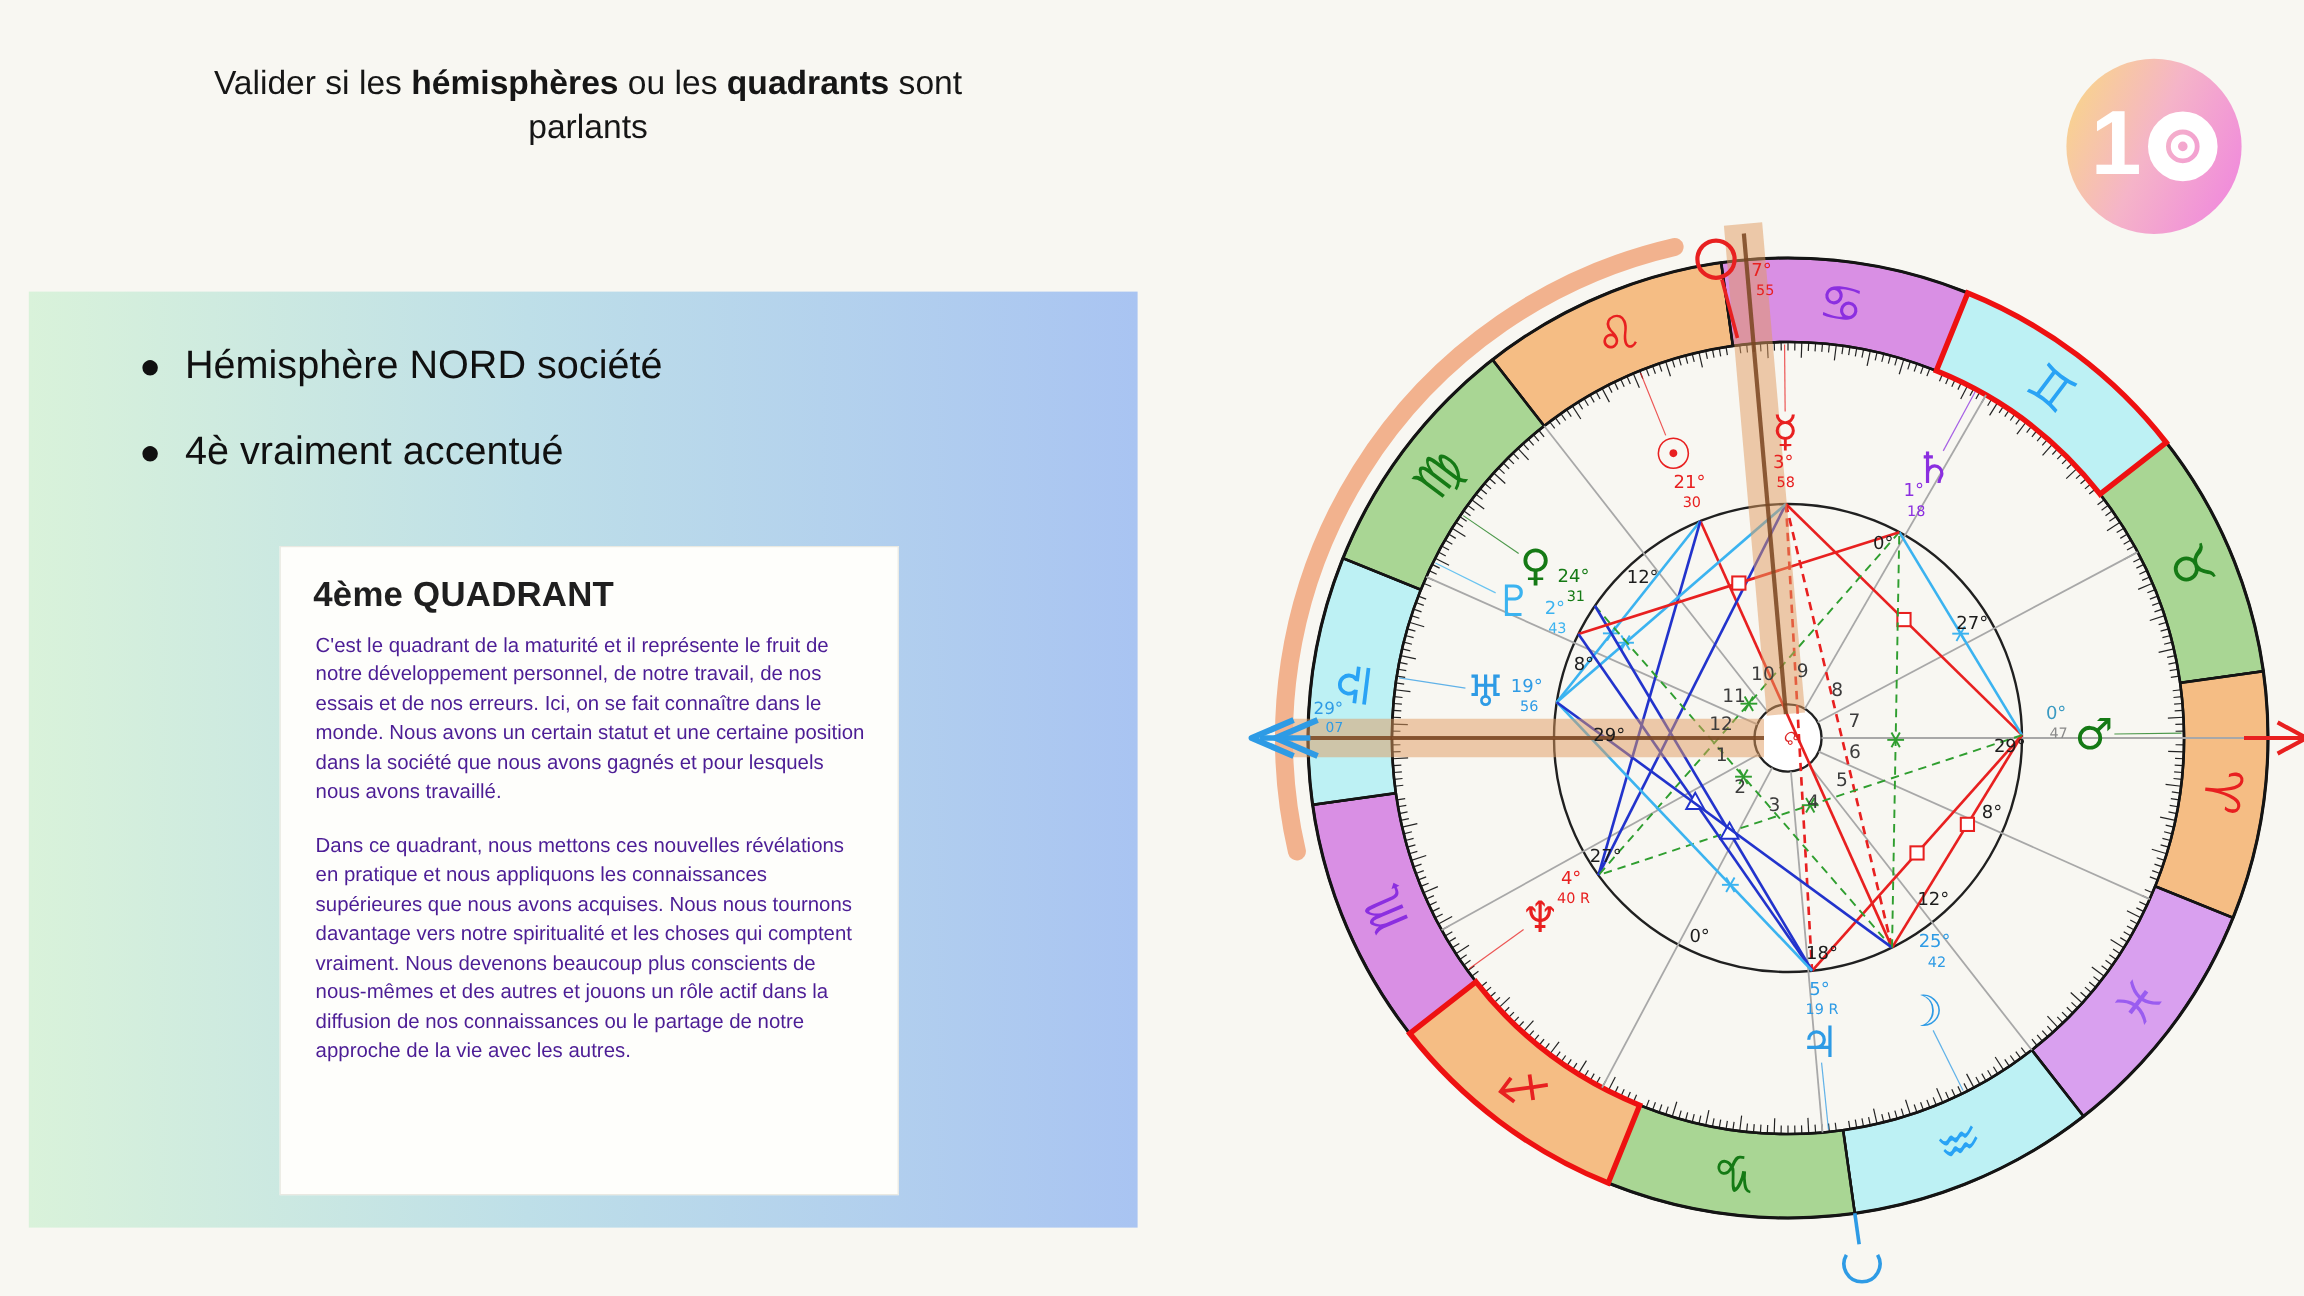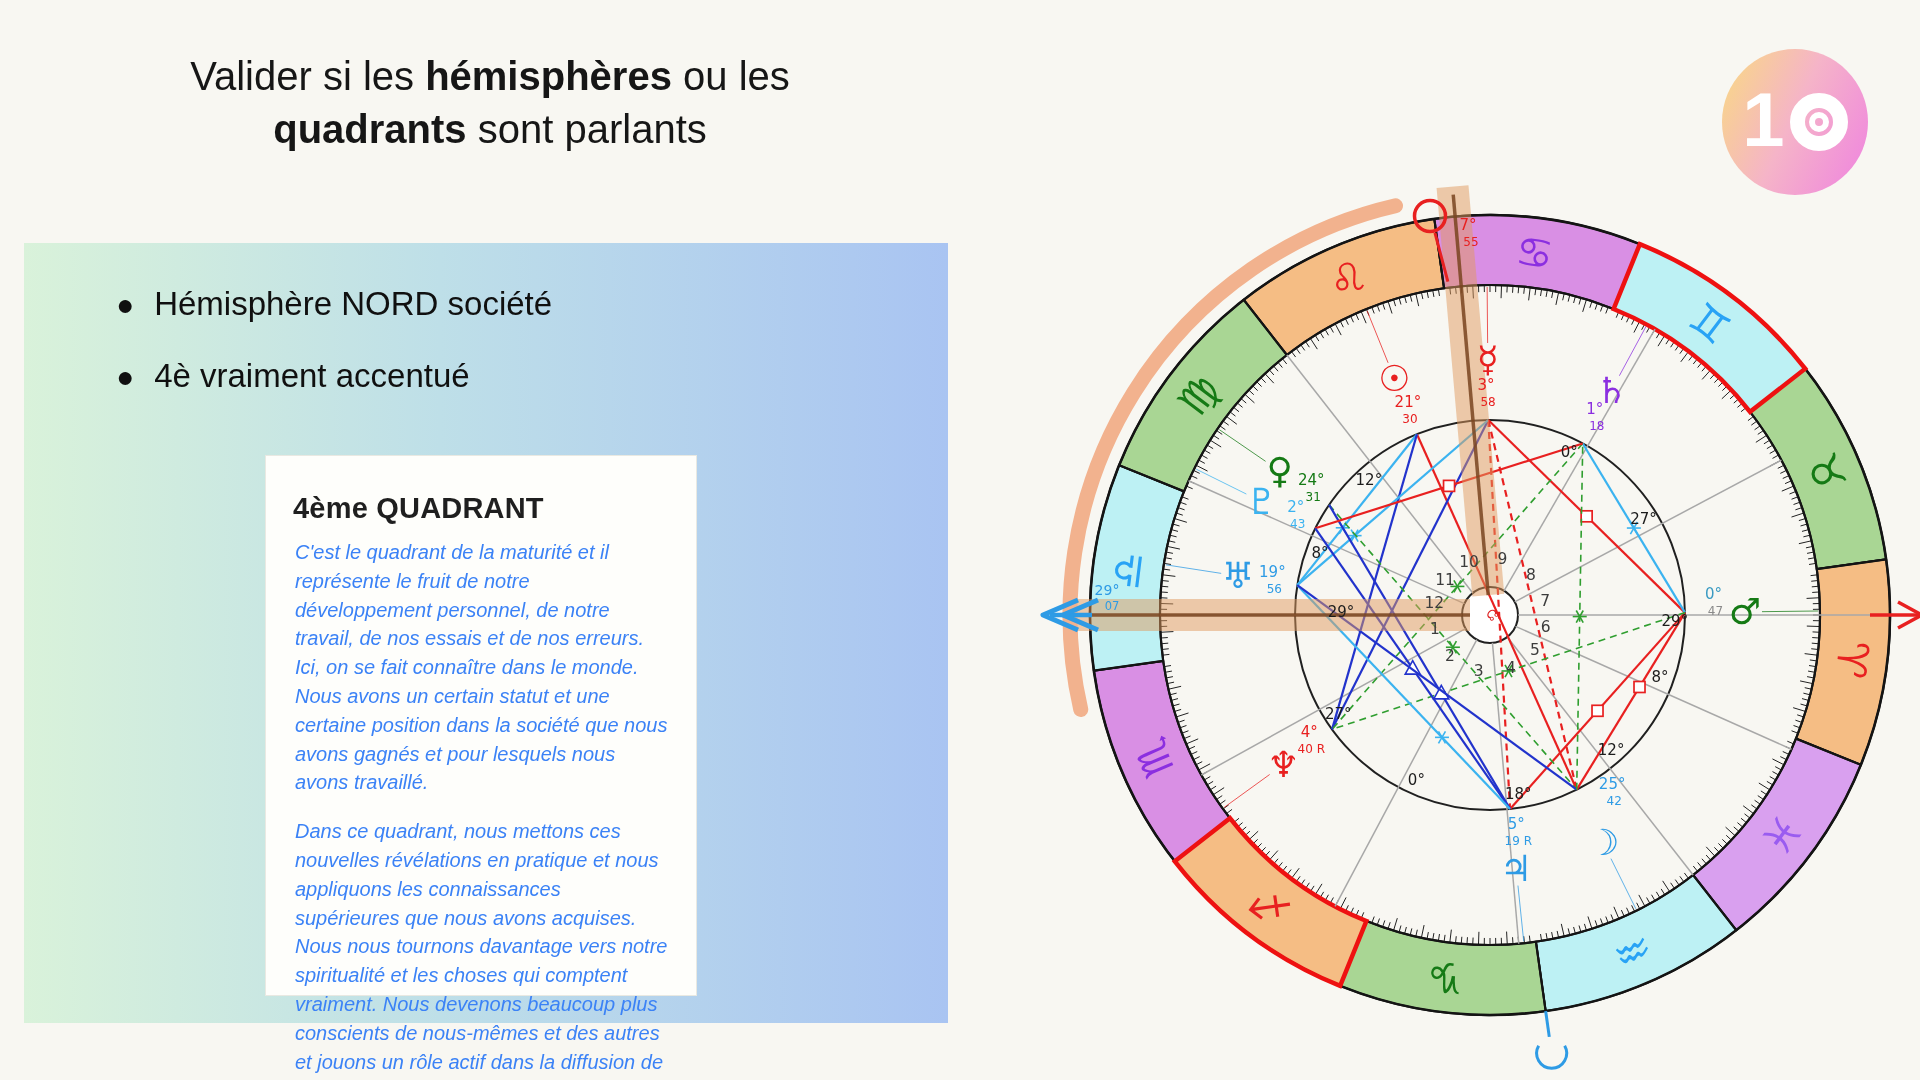--- a/index.html
+++ b/index.html
@@ -1,31 +1,31 @@
 <!DOCTYPE html>
 <html><head>
 <meta charset="utf-8">
 <style>
   html,body{margin:0;padding:0;background:#f8f7f2;}
   .stage{position:relative;width:1920px;height:1080px;background:#f8f7f2;overflow:hidden;
          font-family:"Liberation Sans",sans-serif;}
   .title{position:absolute;left:150px;top:50px;width:680px;text-align:center;
-         font-size:40px;color:#161616;line-height:1.33;font-weight:400;}
+         font-size:28px;color:#161616;line-height:1.33;font-weight:400;}
   .title b{font-weight:700;}
   .panel{position:absolute;left:24px;top:243px;width:924px;height:780px;
          background:linear-gradient(90deg,#d9f2da 0%,#bedfe8 45%,#a9c4f2 100%);}
   .bullets{position:absolute;left:92px;top:42px;margin:0;padding:0;list-style:none;
            font-size:33px;color:#101010;}
   .bullets li{display:flex;align-items:baseline;gap:20px;margin-bottom:34px;}
   .bullets .dot{font-size:30px;}
-  .card{position:absolute;left:209px;top:212px;width:432px;height:541px;box-sizing:border-box;
-        background:#fefefb;border:1px solid #e9e9e2;padding:36px 27px;margin-left:32px;}
+  .card{position:absolute;left:209px;top:212px;width:516px;height:541px;box-sizing:border-box;
+        background:#fefefb;border:1px solid #e9e9e2;padding:24px 27px;}
   .card h2{margin:0 0 13px 0;font-size:29px;color:#1f1f1f;letter-spacing:0.2px;}
   .card .sub{font-size:18px;color:#3c3c3c;margin:0 0 26px 2px;}
-  .card p{font-size:20px;color:#3b82f6;line-height:1.44;margin:0 0 20px 2px;font-style:italic;}
+  .card p{font-size:17px;color:#4c1d95;line-height:1.44;margin:0 0 20px 2px;}
   .logo{position:absolute;left:1722px;top:49px;width:146px;height:146px;border-radius:50%;
         background:linear-gradient(115deg,#f9da81 0%,#f5b4c8 48%,#ef82e0 100%);
         display:flex;align-items:center;justify-content:center;gap:5px;}
   .logo .one{color:#fff;font-size:76px;font-weight:700;line-height:1;transform:translateY(-2px);}
   .logo .zero{width:58px;height:58px;border:15px solid #fff;border-radius:50%;box-sizing:border-box;
               display:flex;align-items:center;justify-content:center;}
   .logo .zero-in{width:20px;height:20px;border:6px solid #fff;border-radius:50%;box-sizing:border-box;}
   #wheel{position:absolute;left:1010px;top:150px;}
   text{font-family:"DejaVu Sans",sans-serif;}
 </style>

